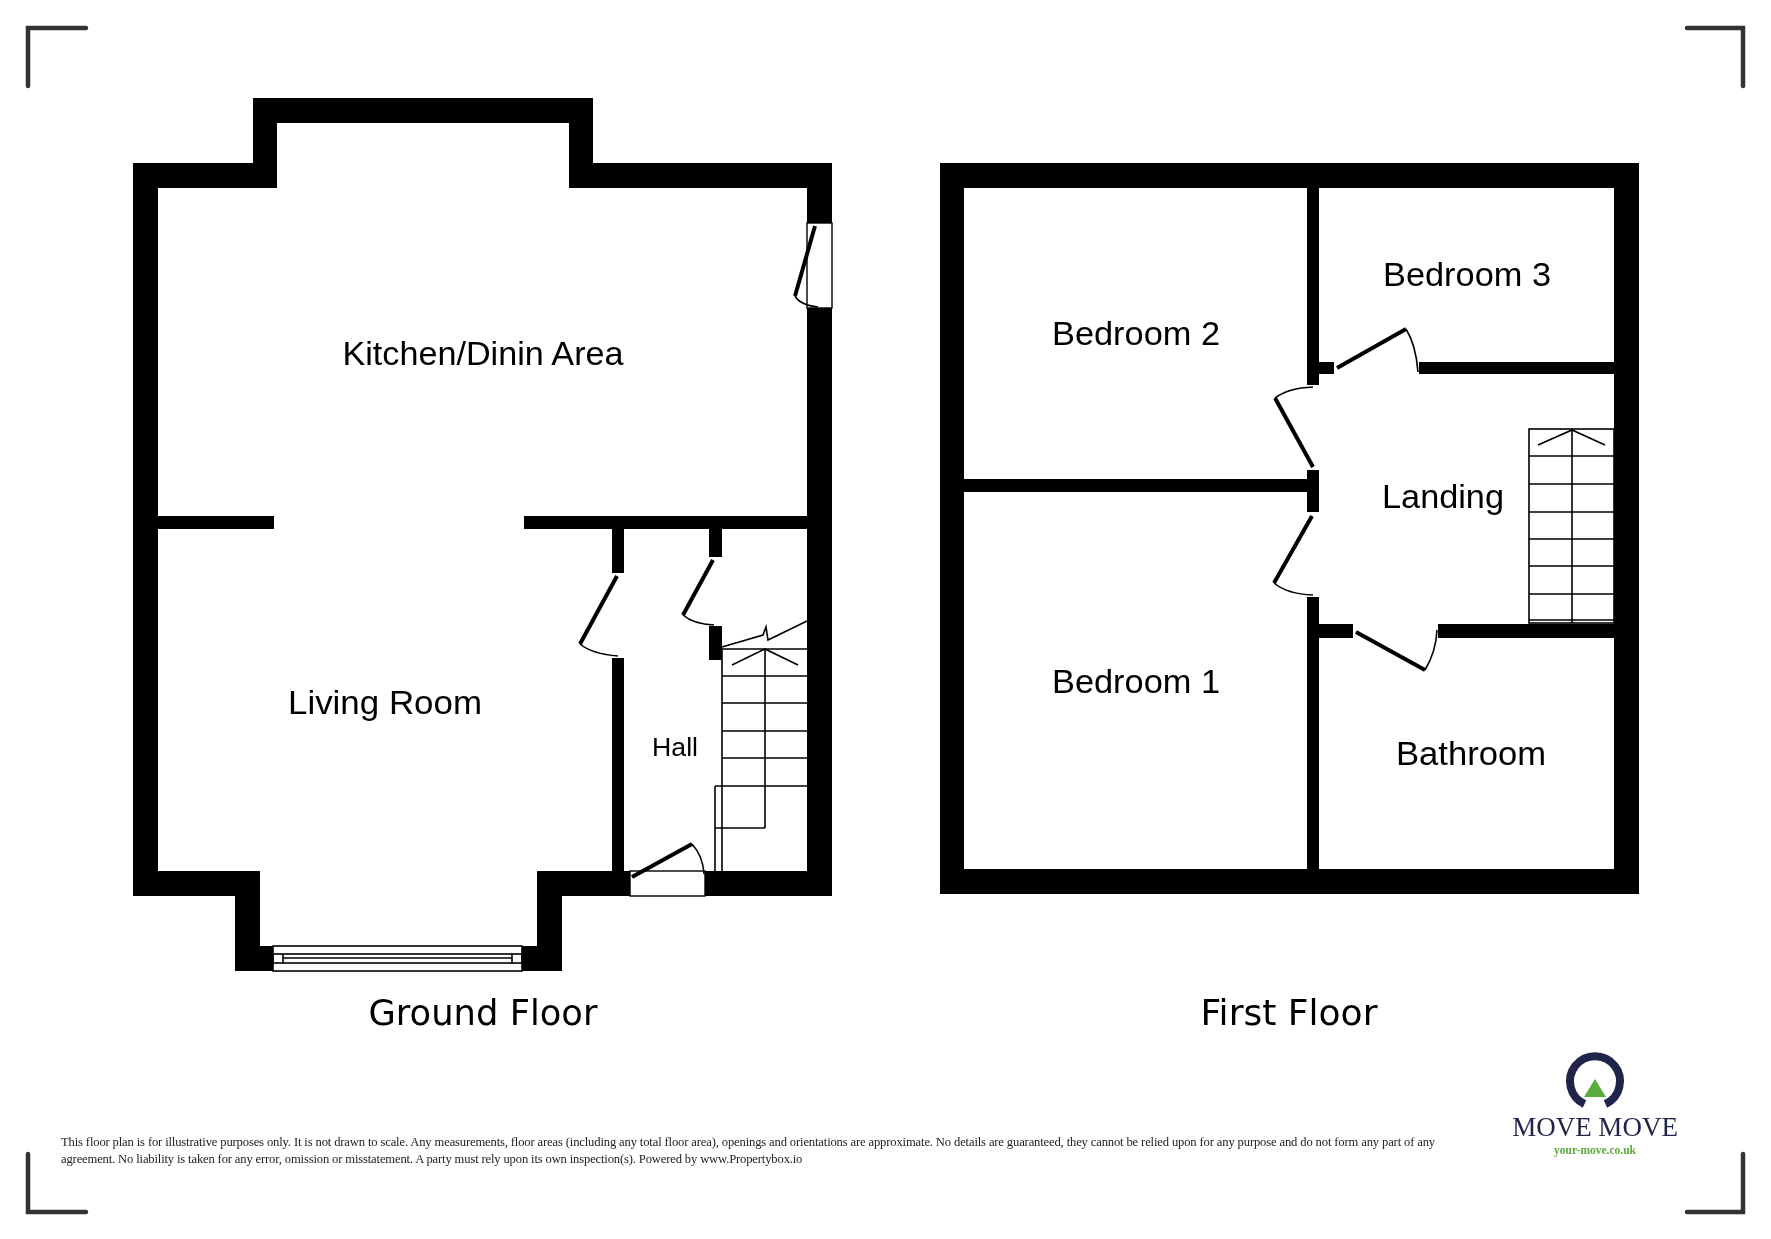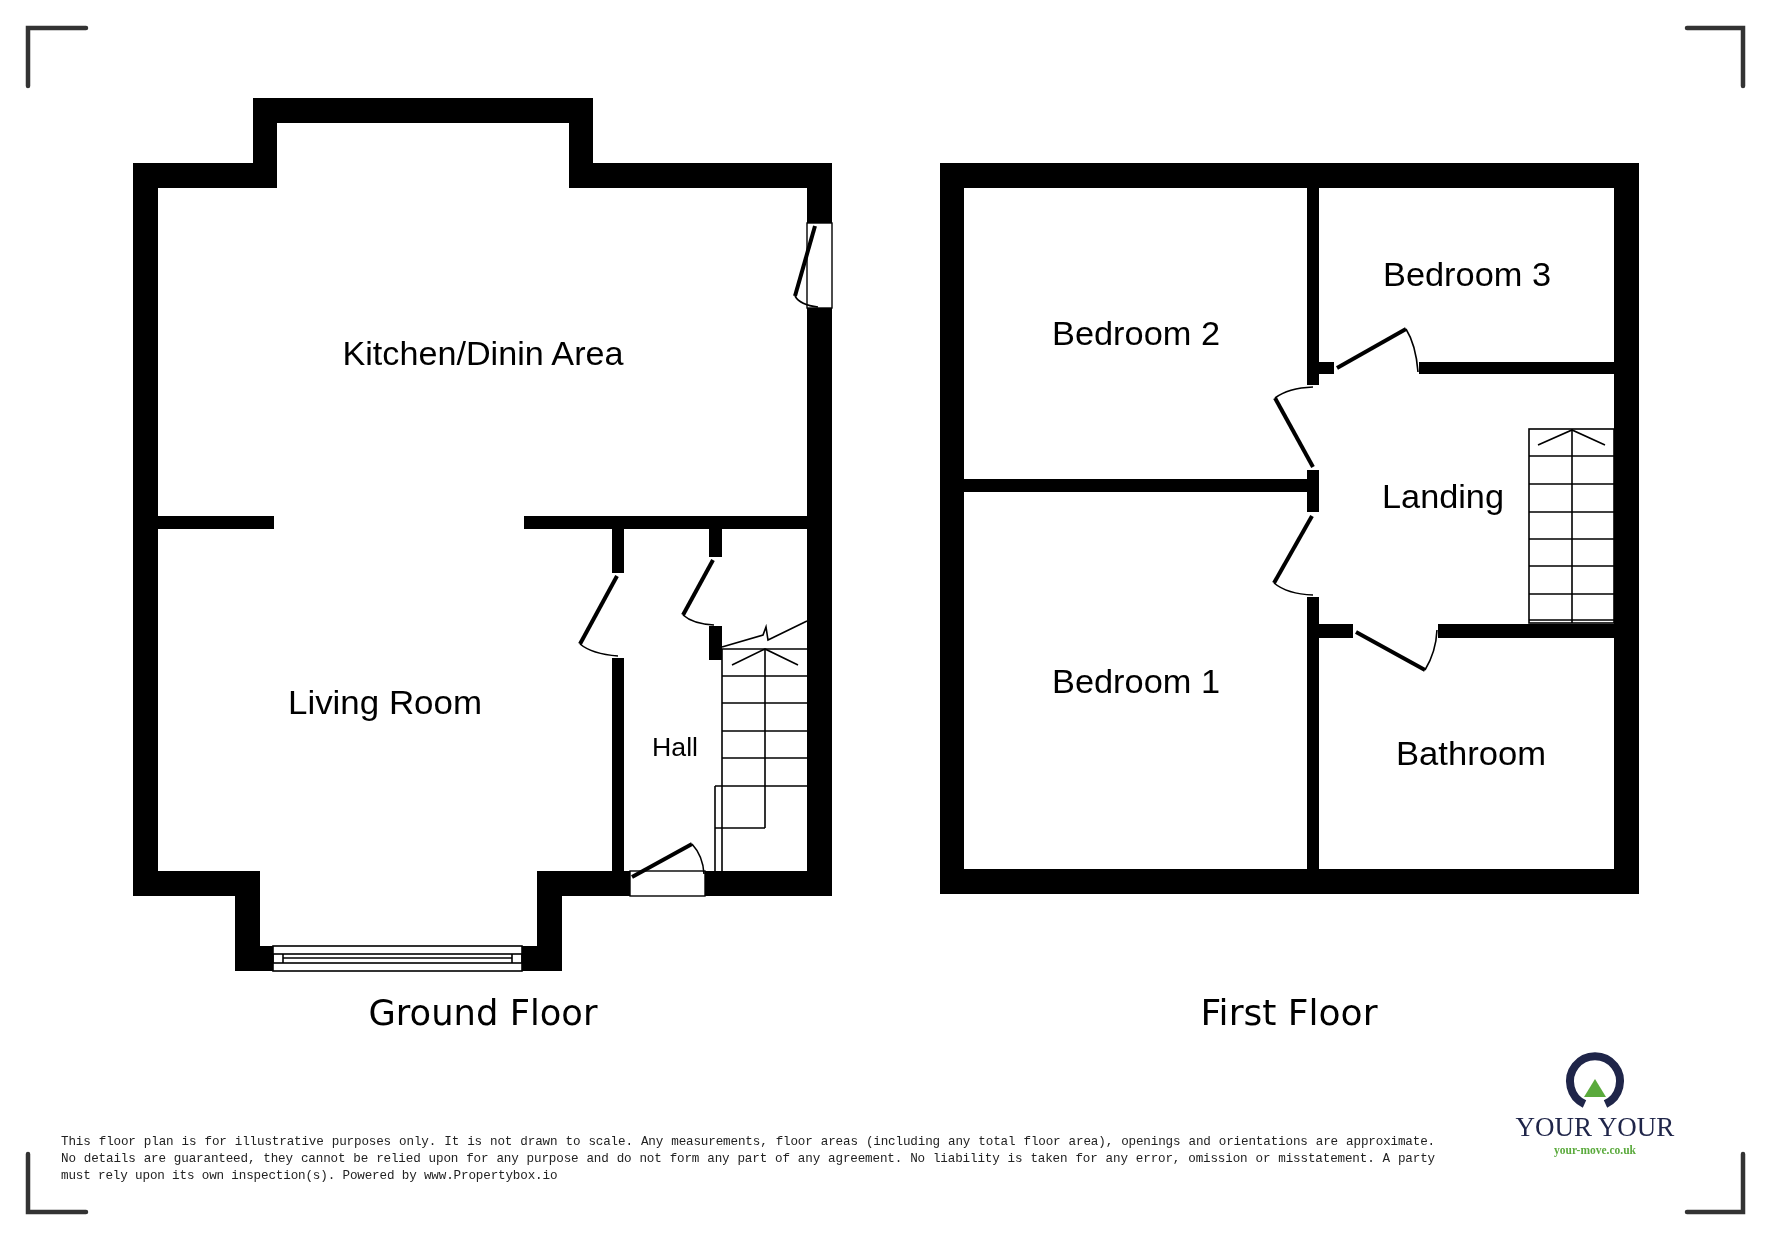--- a/index.html
+++ b/index.html
@@ -8,21 +8,21 @@
     .wall { fill: #000000; }
     .thin { stroke: #000000; stroke-width: 1.6; fill: none; }
     .leaf { stroke: #000000; stroke-width: 4; fill: none; stroke-linecap: butt; }
     .arc  { stroke: #000000; stroke-width: 1.6; fill: none; }
     .bracket { stroke: #333333; stroke-width: 4.5; fill: none; stroke-linecap: round; }
     .room-label { font-family: "Liberation Sans", sans-serif; font-size: 33px; fill: #000000; }
     .room-label.small { font-size: 25px; }
     .floor-label { font-family: "DejaVu Sans", sans-serif; font-size: 35px; fill: #000000; }
     .disclaimer {
       position: absolute; left: 61px; top: 1134px; width: 1374px;
-      font-family: Liberation Mono, monospace; font-size: 12.6px; line-height: 17px;
+      font-family: Liberation Serif, serif; font-size: 12.6px; line-height: 17px;
       color: #222222; text-align: justify; letter-spacing: -0.15px;
     }
     .logo { position: absolute; left: 1510px; top: 1052px; width: 170px; height: 110px; }
     .logo-title {
       position: absolute; left: 0; top: 60px; width: 170px; text-align: center;
       font-family: "Liberation Serif", serif; font-size: 27px; color: #1f2549; letter-spacing: 0px;
     }
     .logo-url {
       position: absolute; left: 0; top: 92px; width: 170px; text-align: center;
       font-family: Liberation Serif, serif; font-size: 11.5px; font-weight: bold; color: #5aaa3c;
@@ -163,15 +163,15 @@
   </g>
 </svg>
 
 <div class="disclaimer">This floor plan is for illustrative purposes only. It is not drawn to scale. Any measurements, floor areas (including any total floor area), openings and orientations are approximate. No details are guaranteed, they cannot be relied upon for any purpose and do not form any part of any agreement. No liability is taken for any error, omission or misstatement. A party must rely upon its own inspection(s). Powered by www.Propertybox.io</div>
 
 <div class="logo">
   <svg width="170" height="60" viewBox="0 0 170 60" style="position:absolute;left:0;top:0;">
     <path d="M74.5,52 A25,25 0 1 1 95.5,52" fill="none" stroke="#1f2549" stroke-width="8"></path>
     <polygon points="85,27 74,45 96,45" fill="#5aaa3c"></polygon>
   </svg>
-  <div class="logo-title">YOUR YOUR</div>
+  <div class="logo-title">MOVE MOVE</div>
   <div class="logo-url">your-move.co.uk</div>
 </div>
 
 </body></html>

